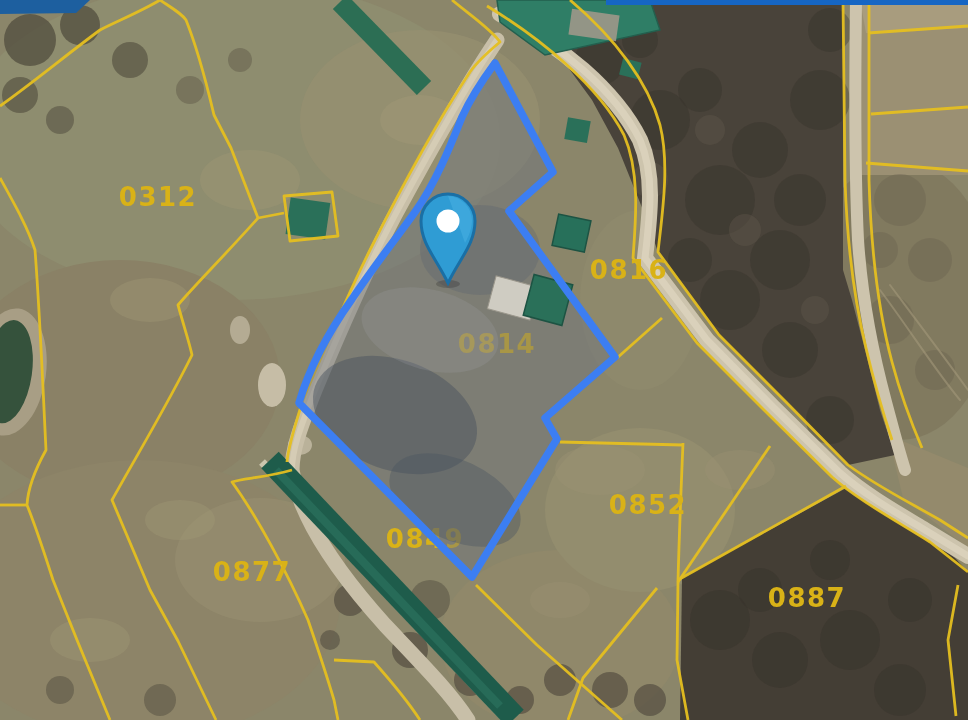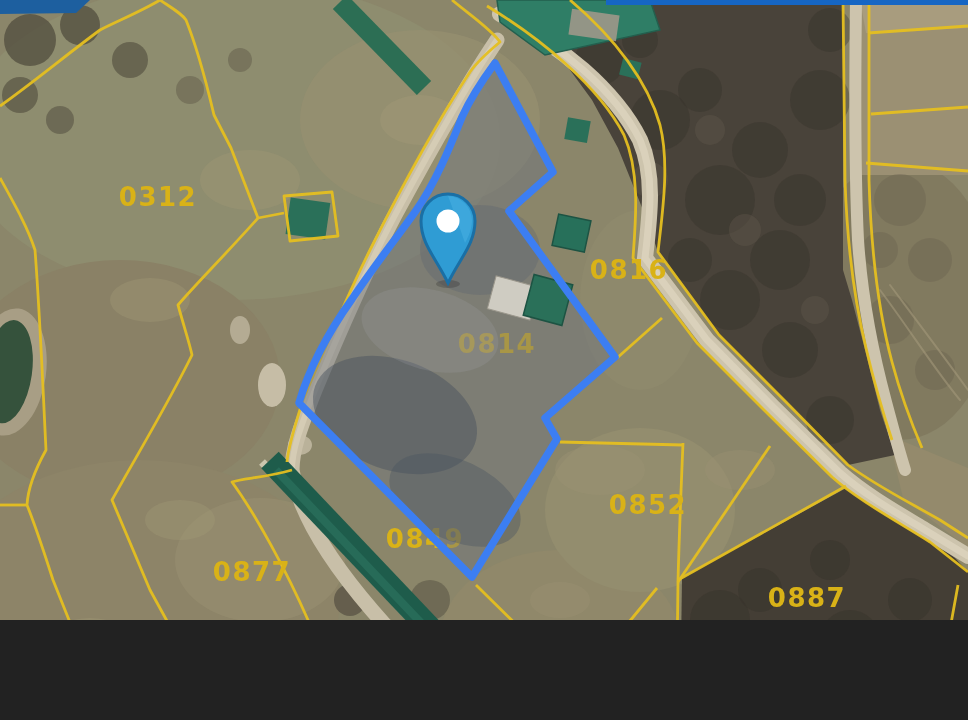--- a/index.html
+++ b/index.html
@@ -1,18 +1,18 @@
 <!DOCTYPE html>
 <html><head>
 <meta charset="utf-8">
 <style>
   html,body{margin:0;padding:0;background:#222;}
   .map-viewport{
     position:relative;
-    width:968px;height:620px;
+    width:968px;height:720px;
     overflow:hidden;
     font-family:"DejaVu Sans", "Liberation Sans", sans-serif;
   }
   svg{display:block;}
   .parcel-label{
     font-family:"DejaVu Sans", "Liberation Sans", sans-serif;
     font-weight:bold;
     font-size:26px;
     letter-spacing:1.5px;
     paint-order:stroke;

